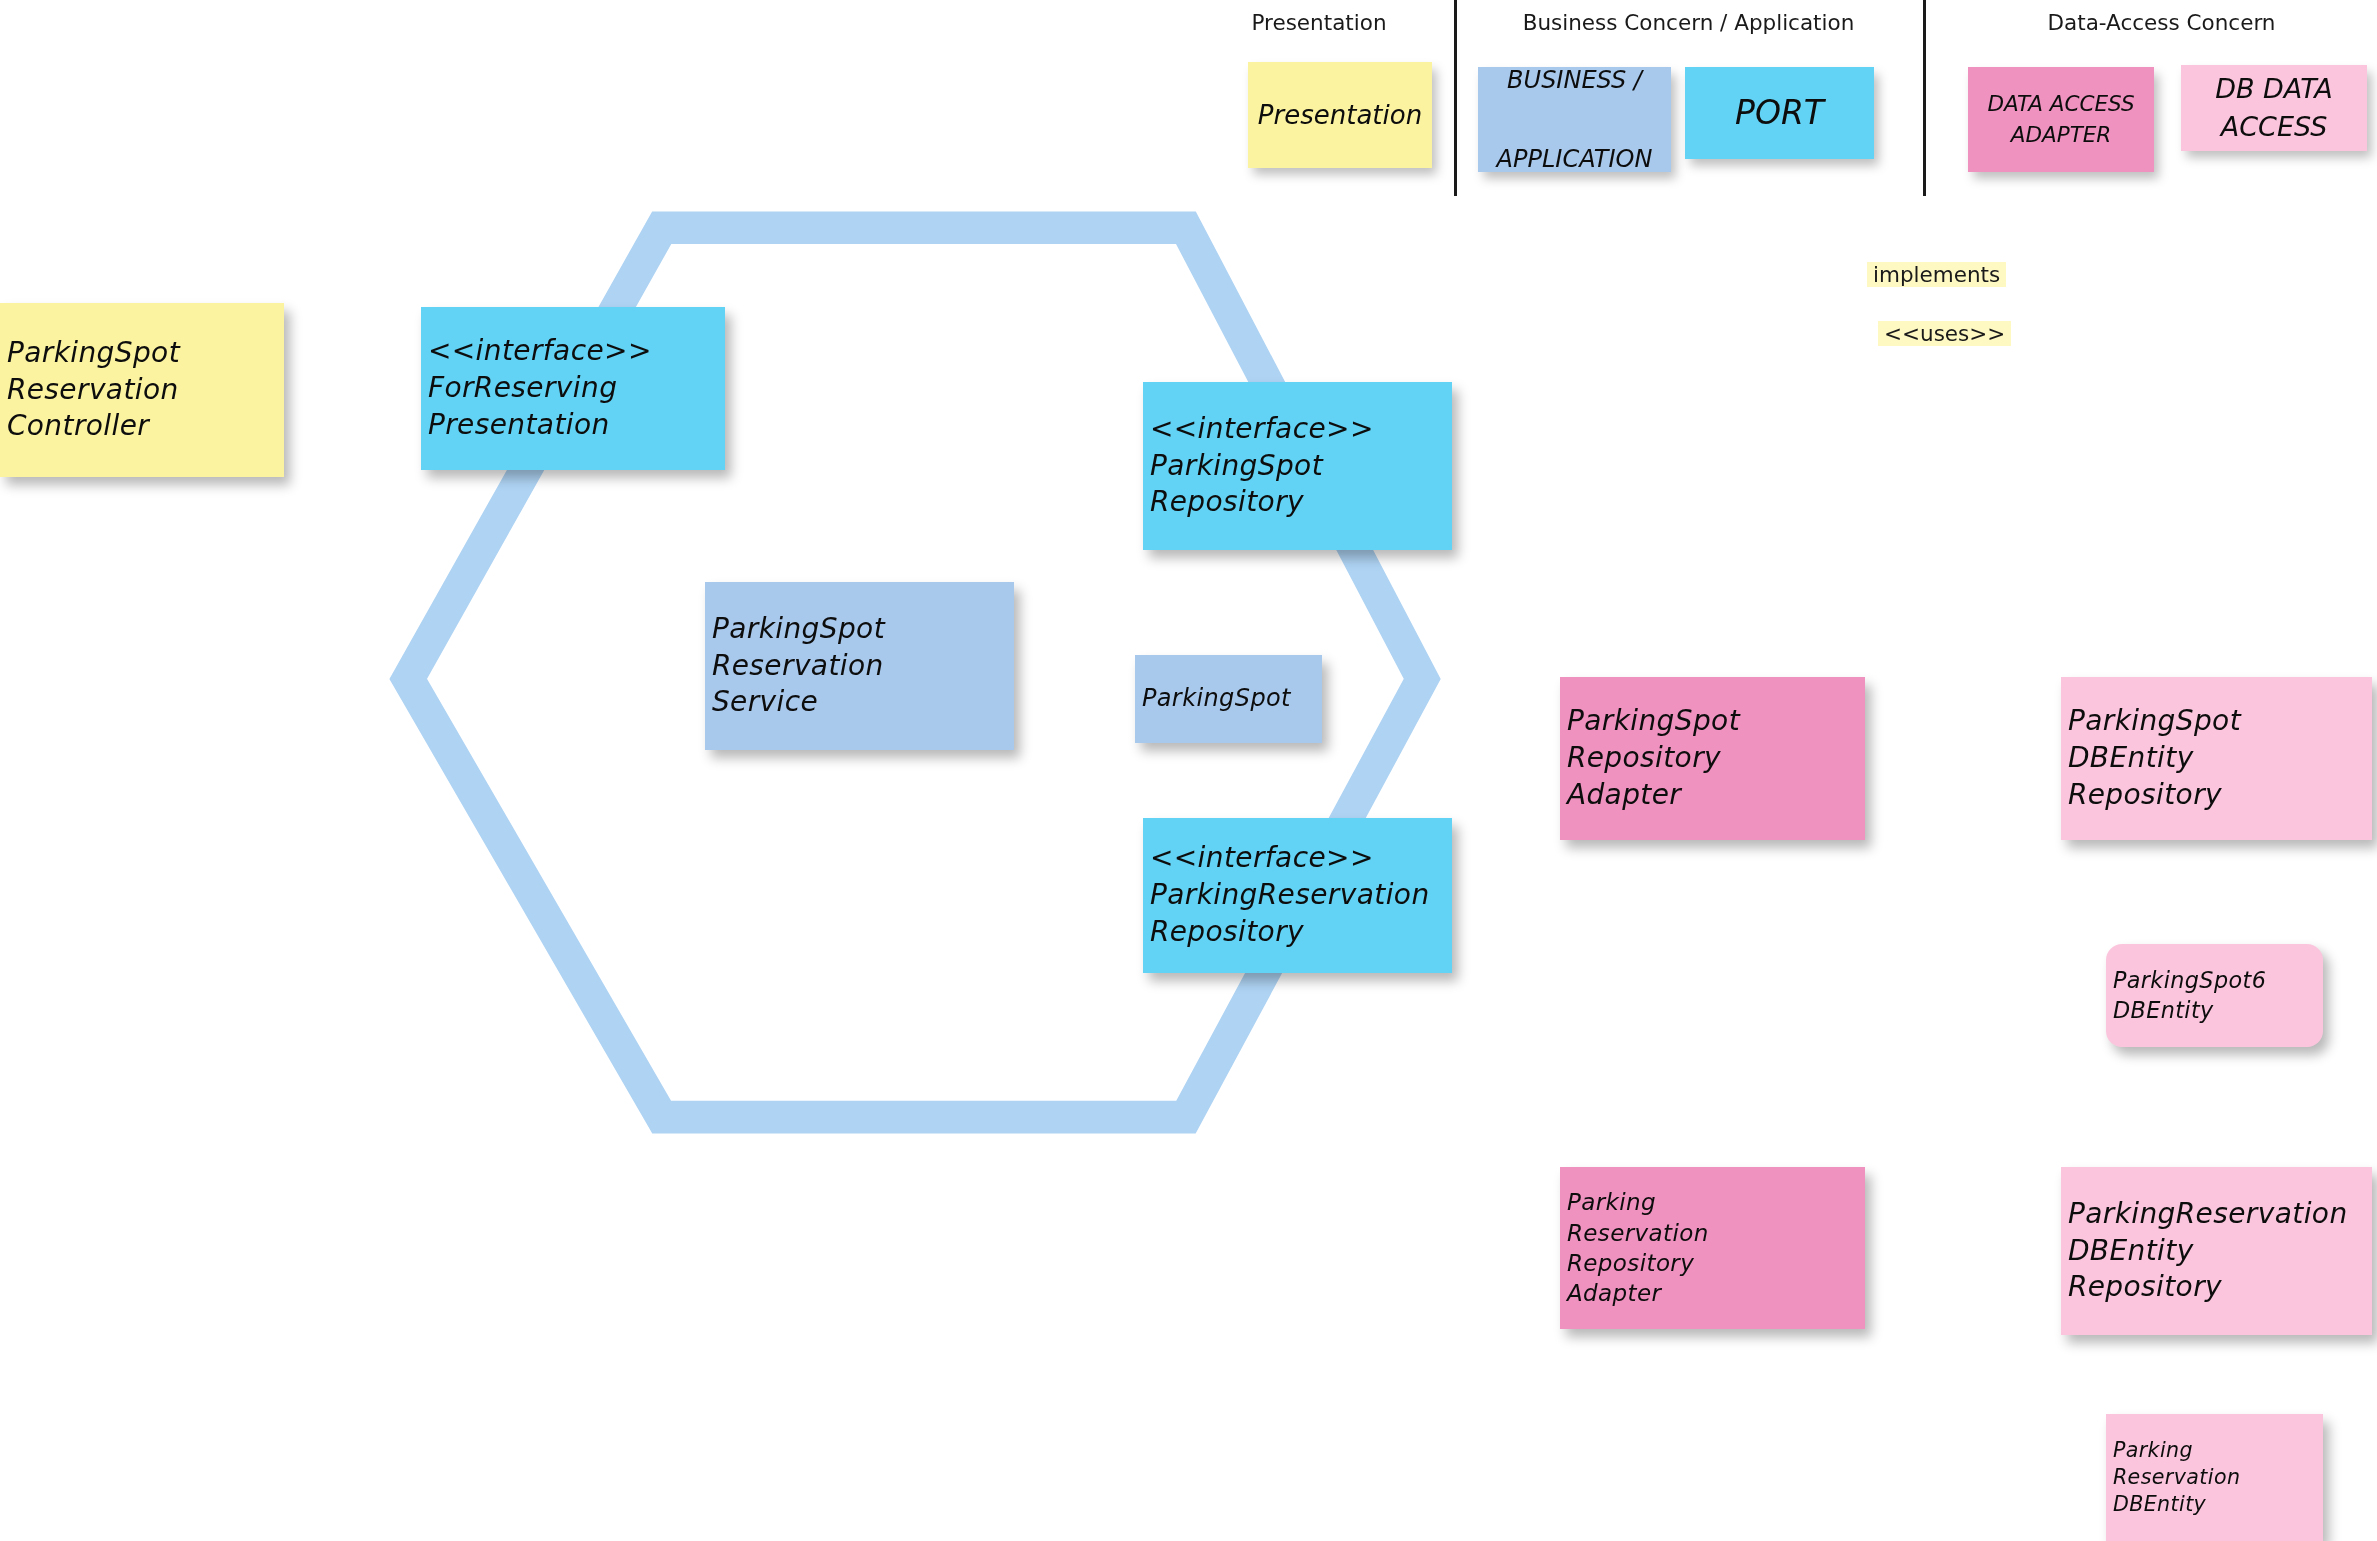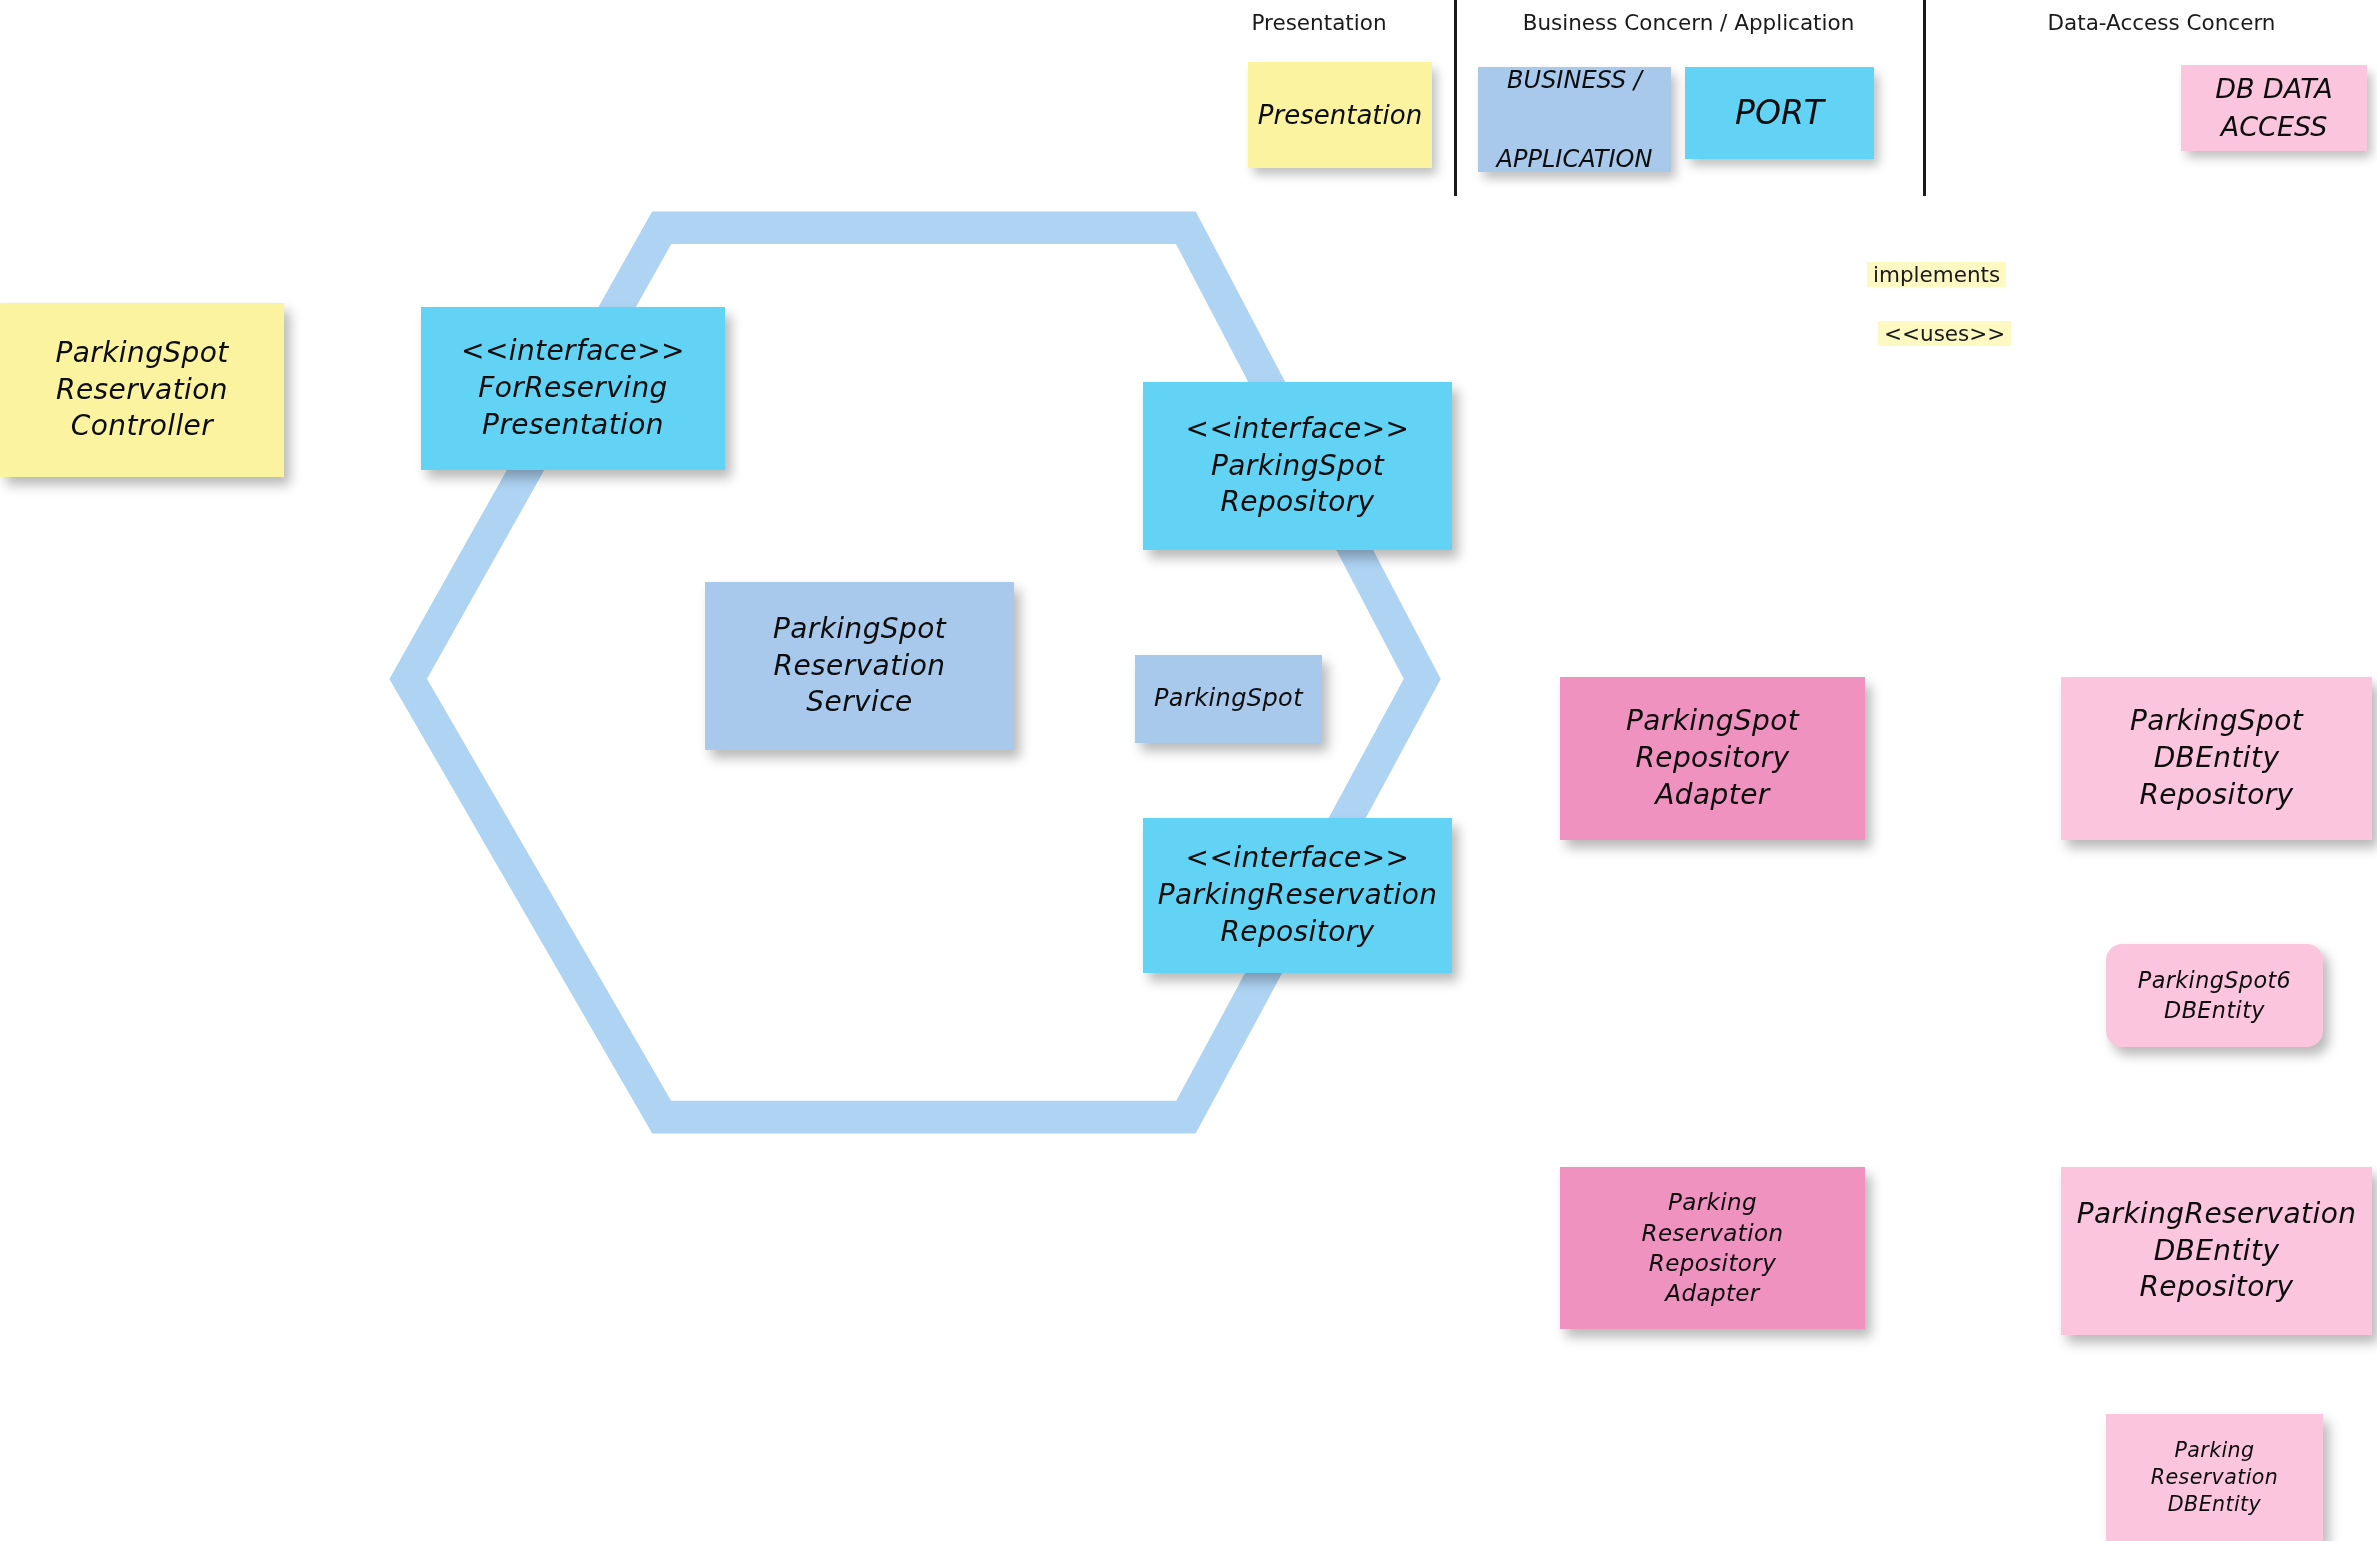--- a/index.html
+++ b/index.html
@@ -6,21 +6,21 @@
   body{
     width:2377px;height:1541px;position:relative;overflow:hidden;
     font-family:"DejaVu Sans","Liberation Sans",sans-serif;
   }
   #stage{position:absolute;left:0;top:0;width:2377px;height:1541px;}
   svg#hexlayer{z-index:1;}
 
   
   .note{
     position:absolute;z-index:8;
-    display:flex;flex-direction:column;align-items:center;justify-content:center;
+    display:flex;flex-direction:column;align-items:flex-start;justify-content:center;
     text-align:center;
     color:#0d0d0d;
     font-family:"DejaVu Sans","Liberation Sans",sans-serif;
     font-style:italic;
     letter-spacing:0.4px;
     box-shadow:6px 7.7px 11.2px rgba(0,0,0,.28);
     line-height:1.32;
     box-sizing:border-box;
     padding:5.2px 6.9px;
   }
@@ -82,20 +82,24 @@
 
   <div class="legend-note c-blue" style="left:1478px;top:67px;width:193px;height:105px;font-size:24px;gap:44px;">
     <span class="ln">BUSINESS /</span>
     <span class="ln">APPLICATION</span>
   </div>
 
   <div class="legend-note c-cyan" style="left:1685px;top:67px;width:189px;height:92px;font-size:33px;">
     <span class="ln">PORT</span>
   </div>
 
+  <div class="legend-note c-pinkd" style="left:1968px;top:67px;width:186px;height:105px;font-size:21.5px;">
+    <span class="ln">DATA ACCESS</span>
+    <span class="ln">ADAPTER</span>
+  </div>
 
   <div class="legend-note c-pinkl" style="left:2181px;top:65px;width:186px;height:86px;font-size:27px;">
     <span class="ln">DB DATA</span>
     <span class="ln">ACCESS</span>
   </div>
 
   <div class="leg-lbl" style="left:1852px;top:262px;">implements</div>
   <div class="leg-lbl" style="left:1863px;top:321px;">&lt;&lt;uses&gt;&gt;</div>
 
   

